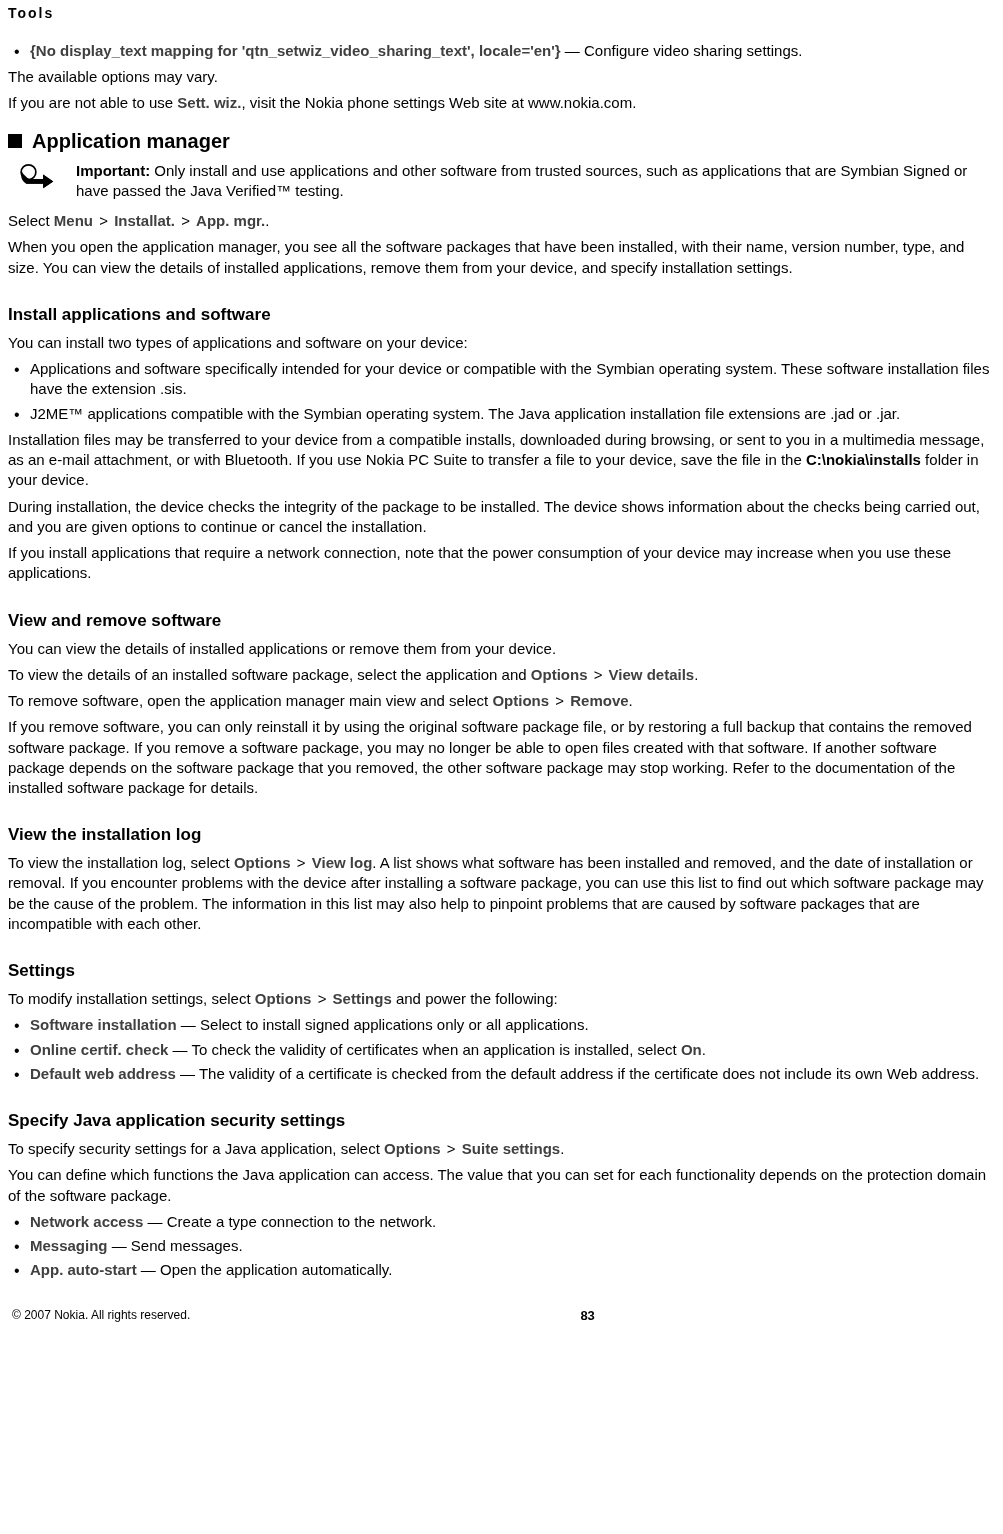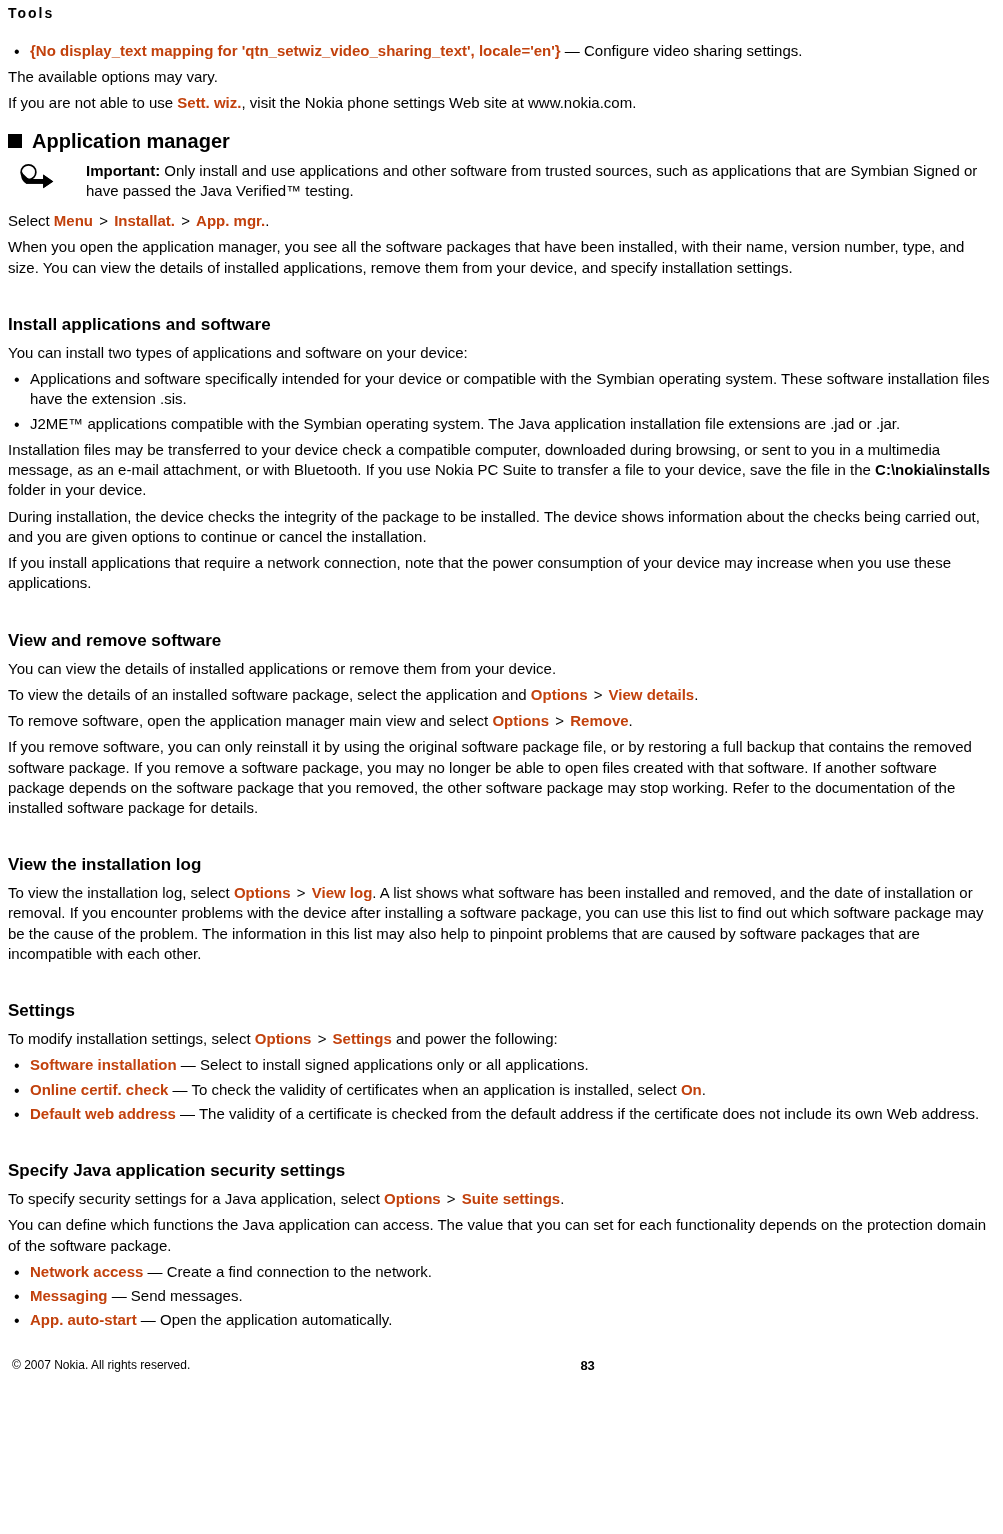--- a/index.html
+++ b/index.html
@@ -14,21 +14,21 @@
   .page {
     padding: 4px 8px 0 8px;
   }
   .header-title {
     font-family: Liberation Sans, sans-serif;
     font-size: 14px;
     letter-spacing: 2px;
     font-weight: bold;
     margin-bottom: 18px;
   }
-  .link { color: #c2410c; }
+  .link { color: #404040; }
   .bold { font-weight: bold; }
   p { margin: 6px 0; }
   ul.bullets { list-style: none; padding:0; margin: 6px 0; }
   ul.bullets > li { position: relative; padding-left: 22px; margin: 4px 0; }
   ul.bullets > li::before {
     content: "•";
     position: absolute;
     left: 6px;
     top: 0;
     font-size: 16px;
@@ -46,34 +46,34 @@
     background: #000;
     display: inline-block;
   }
   .section-heading {
     font-size: 20px;
     font-weight: bold;
   }
   .important-row {
     display: flex;
     align-items: flex-start;
-    gap: 32px;
+    gap: 22px;
     margin: 6px 0 10px 12px;
   }
   .important-icon {
     width: 34px;
     height: 26px;
     flex-shrink: 0;
     margin-top: 2px;
   }
   .important-text { flex: 1; }
   .subheading {
     font-size: 17px;
     font-weight: bold;
-    margin-top: 36px;
+    margin-top: 26px;
     margin-bottom: 6px;
   }
   .gt { padding: 0 2px; }
   .inline-path { font-weight: bold; }
   .footer {
     margin-top: 20px;
     border-top: none;
     display: flex;
     justify-content: space-between;
     font-size: 12px;
@@ -123,21 +123,21 @@
 
   <p>When you open the application manager, you see all the software packages that have been installed, with their name, version number, type, and size. You can view the details of installed applications, remove them from your device, and specify installation settings.</p>
 
   <div class="subheading">Install applications and software</div>
   <p>You can install two types of applications and software on your device:</p>
   <ul class="bullets">
     <li>Applications and software specifically intended for your device or compatible with the Symbian operating system. These software installation files have the extension .sis.</li>
     <li>J2ME™ applications compatible with the Symbian operating system. The Java application installation file extensions are .jad or .jar.</li>
   </ul>
   <p>
-    <span>Installation files may be transferred to your device check a compatible computer, downloaded during browsing, or sent to you in a multimedia message, as an e-mail attachment, or with Bluetooth. If you use Nokia PC Suite to transfer a file to your device, save the file in the </span><span class="inline-path">C:\nokia\installs</span><span> folder in your device.</span>
+    <span>Installation files may be transferred to your device from a compatible installs, downloaded during browsing, or sent to you in a multimedia message, as an e-mail attachment, or with Bluetooth. If you use Nokia PC Suite to transfer a file to your device, save the file in the </span><span class="inline-path">C:\nokia\installs</span><span> folder in your device.</span>
   </p>
   <p>During installation, the device checks the integrity of the package to be installed. The device shows information about the checks being carried out, and you are given options to continue or cancel the installation.</p>
   <p>If you install applications that require a network connection, note that the power consumption of your device may increase when you use these applications.</p>
 
   <div class="subheading">View and remove software</div>
   <p>You can view the details of installed applications or remove them from your device.</p>
   <p>
     <span>To view the details of an installed software package, select the application and </span><span class="link bold">Options</span><span class="gt"> &gt; </span><span class="link bold">View details</span><span>.</span>
   </p>
   <p>
@@ -166,21 +166,21 @@
     </li>
   </ul>
 
   <div class="subheading">Specify Java application security settings</div>
   <p>
     <span>To specify security settings for a Java application, select </span><span class="link bold">Options</span><span class="gt"> &gt; </span><span class="link bold">Suite settings</span><span>.</span>
   </p>
   <p>You can define which functions the Java application can access. The value that you can set for each functionality depends on the protection domain of the software package.</p>
   <ul class="bullets">
     <li>
-      <span class="link bold">Network access</span><span> — Create a find connection to the network.</span>
+      <span class="link bold">Network access</span><span> — Create a type connection to the network.</span>
     </li>
     <li>
       <span class="link bold">Messaging</span><span> — Send messages.</span>
     </li>
     <li>
       <span class="link bold">App. auto-start</span><span> — Open the application automatically.</span>
     </li>
   </ul>
 
   <div class="footer">

